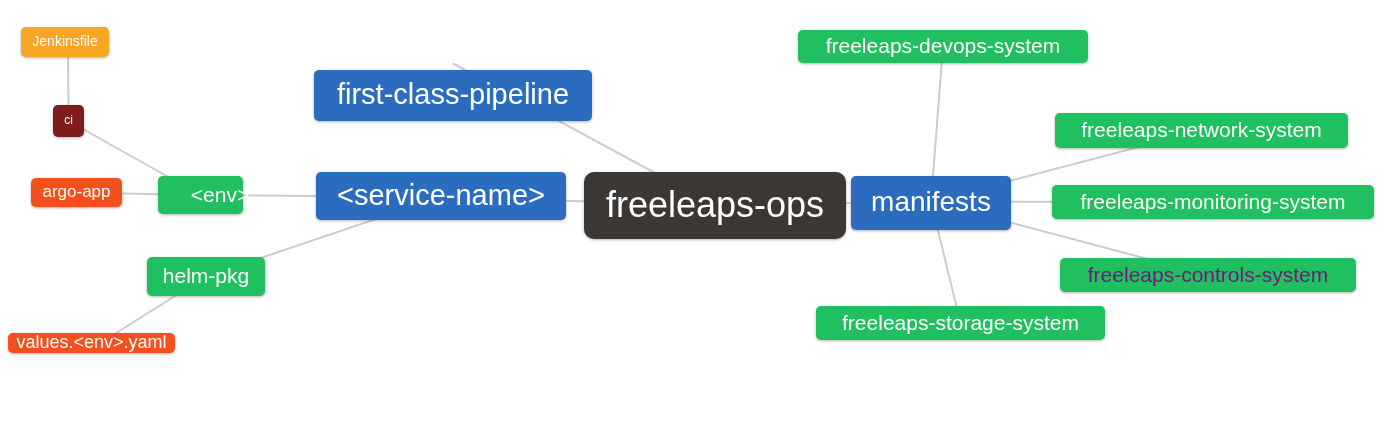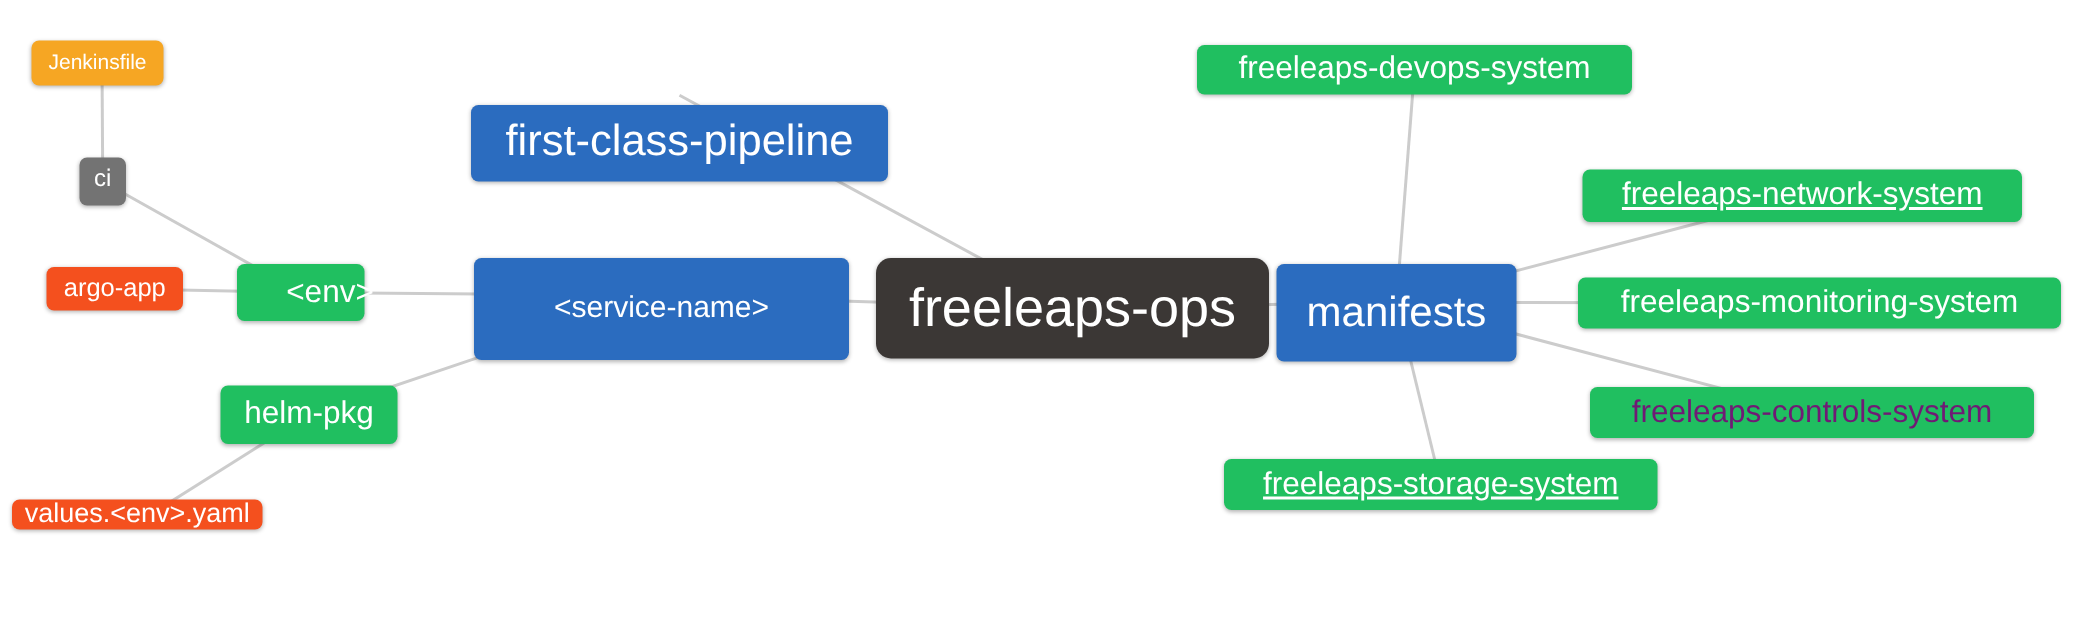--- a/index.html
+++ b/index.html
@@ -59,56 +59,56 @@
       <line x1="931" y1="201.5" x2="943" y2="46.5" stroke="#CCCCCC" stroke-width="2"></line>
       <line x1="931" y1="201.5" x2="1201.5" y2="130.5" stroke="#CCCCCC" stroke-width="2"></line>
       <line x1="931" y1="201.5" x2="1213" y2="202" stroke="#CCCCCC" stroke-width="2"></line>
       <line x1="931" y1="201.5" x2="1208" y2="275" stroke="#CCCCCC" stroke-width="2"></line>
       <line x1="931" y1="201.5" x2="960.5" y2="323" stroke="#CCCCCC" stroke-width="2"></line>
     </svg>
   <div id="node-layer">
       <div class="node" style="left: 21px; top: 27px; width: 88px; height: 30px; font-size: 14px; background: rgb(246, 166, 35); color: rgb(255, 255, 255); text-align: right;">
         <span>Jenkinsfile</span>
       </div>
-      <div class="node" style="left: 53px; top: 105px; width: 31px; height: 32px; font-size: 16px; background: #737373; color: rgb(255, 255, 255);">
+      <div class="node" style="left: 53px; top: 105px; width: 31px; height: 32px; font-size: 12px; background: #7f1d1d; color: rgb(255, 255, 255);">
         <span>ci</span>
       </div>
       <div class="node" style="left: 31px; top: 178px; width: 91px; height: 29px; font-size: 17px; background: rgb(244, 80, 30); color: rgb(255, 255, 255);">
         <span>argo-app</span>
       </div>
       <div class="node" style="left: 158px; top: 176px; width: 85px; height: 38px; font-size: 21px; background: rgb(32, 191, 96); color: rgb(255, 255, 255); padding-left: 39px;">
         <span>&lt;env&gt;</span>
       </div>
       <div class="node" style="left: 147px; top: 257px; width: 118px; height: 39px; font-size: 21px; background: rgb(32, 191, 96); color: rgb(255, 255, 255);">
         <span>helm-pkg</span>
       </div>
       <div class="node" style="left: 8px; top: 333px; width: 167px; height: 20px; font-size: 18px; background: rgb(244, 80, 30); color: rgb(255, 255, 255);">
         <span>values.&lt;env&gt;.yaml</span>
       </div>
       <div class="node" style="left: 314px; top: 38px; width: 278px; height: 51px; font-size: 29px; background: rgb(43, 108, 191); color: rgb(255, 255, 255); margin-top: 32px;">
         <span>first-class-pipeline</span>
       </div>
-      <div class="node" style="left: 316px; top: 172px; width: 250px; height: 68px; font-size: 20px; background: rgb(43, 108, 191); color: rgb(255, 255, 255);">
+      <div class="node" style="left: 316px; top: 172px; width: 250px; height: 48px; font-size: 29px; background: rgb(43, 108, 191); color: rgb(255, 255, 255);">
         <span>&lt;service-name&gt;</span>
       </div>
       <div class="node" style="left: 584px; top: 172px; width: 262px; height: 67px; font-size: 36px; background: rgb(59, 55, 53); color: rgb(255, 255, 255); border-radius: 10px;">
         <span>freeleaps-ops</span>
       </div>
-      <div class="node" style="left: 851px; top: 176px; width: 160px; height: 65px; font-size: 28px; background: rgb(43, 108, 191); color: rgb(255, 255, 255);">
+      <div class="node" style="left: 851px; top: 176px; width: 160px; height: 54px; font-size: 28px; background: rgb(43, 108, 191); color: rgb(255, 255, 255);">
         <span>manifests</span>
       </div>
       <div class="node" style="left: 798px; top: 30px; width: 290px; height: 33px; font-size: 21px; background: rgb(32, 191, 96); color: rgb(255, 255, 255);">
         <span>freeleaps-devops-system</span>
       </div>
-      <div class="node" style="left: 1055px; top: 113px; width: 293px; height: 35px; font-size: 21px; background: rgb(32, 191, 96); color: rgb(255, 255, 255); text-decoration: underline;">
+      <div class="node" style="left: 1055px; top: 113px; width: 293px; height: 35px; font-size: 21px; background: rgb(32, 191, 96); color: rgb(255, 255, 255);">
         <span>freeleaps-network-system</span>
       </div>
       <div class="node" style="left: 1052px; top: 185px; width: 322px; height: 34px; font-size: 21px; background: rgb(32, 191, 96); color: rgb(255, 255, 255);">
         <span>freeleaps-monitoring-system</span>
       </div>
       <div class="node" style="left: 1060px; top: 258px; width: 296px; height: 34px; font-size: 21px; background: rgb(32, 191, 96); color: #701a75;">
         <span>freeleaps-controls-system</span>
       </div>
-      <div class="node" style="left: 816px; top: 306px; width: 289px; height: 34px; font-size: 21px; background: rgb(32, 191, 96); color: rgb(255, 255, 255); text-decoration: underline;">
+      <div class="node" style="left: 816px; top: 306px; width: 289px; height: 34px; font-size: 21px; background: rgb(32, 191, 96); color: rgb(255, 255, 255);">
         <span>freeleaps-storage-system</span>
       </div>
     </div>
 </div>
 
 </body></html>

